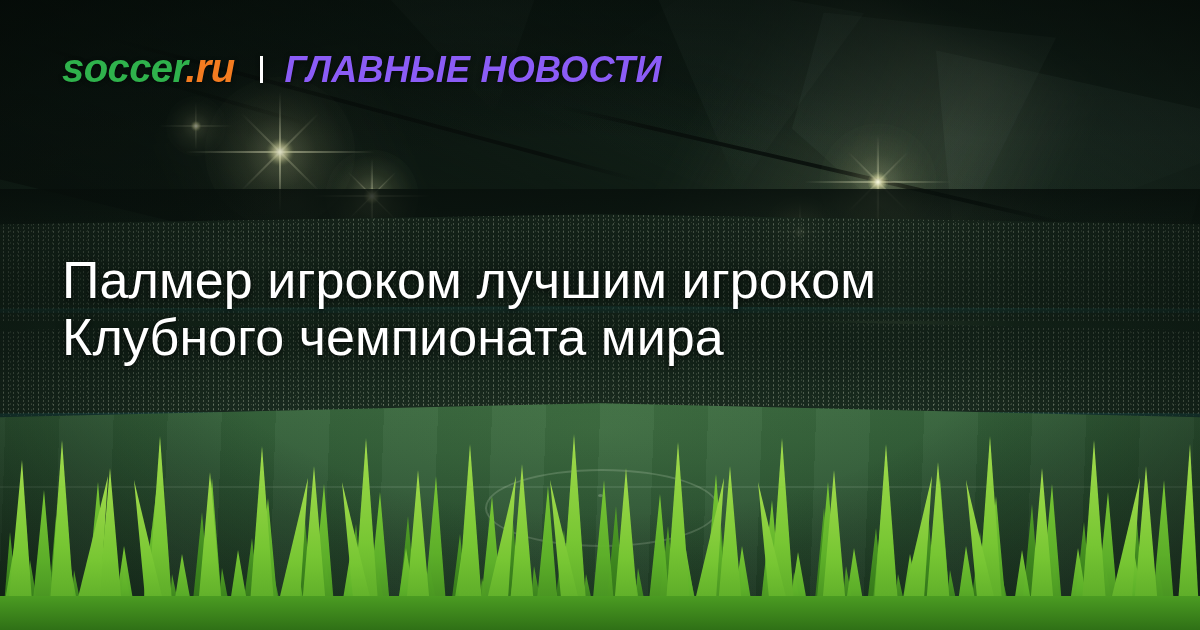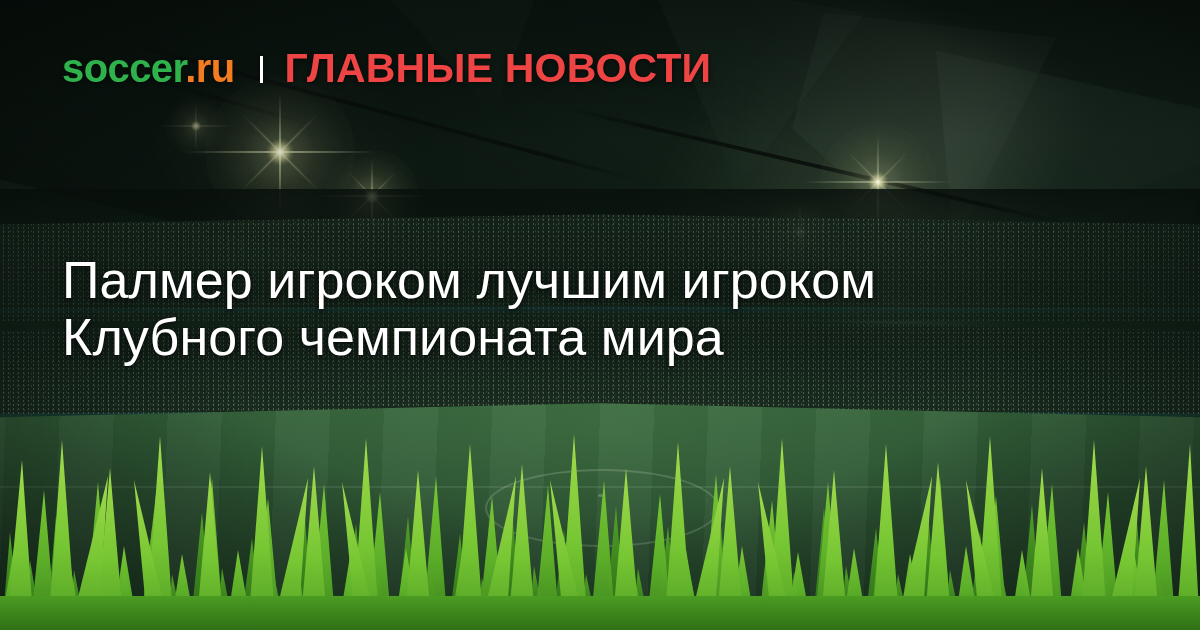--- a/index.html
+++ b/index.html
@@ -196,42 +196,43 @@
   .grass {
     position: absolute; left: 0; bottom: 0; width: 100%; height: 210px;
   }
   .grass svg { display: block; width: 100%; height: 100%; }
 
   
   .brandbar {
     position: absolute; left: 62px; top: 48px;
     display: flex; align-items: baseline; gap: 6px;
     white-space: nowrap;
+    font-style: italic;
   }
   .logo {
     font-size: 40px;
     font-weight: bold;
     letter-spacing: -0.6px;
     line-height: 1;
     text-shadow: 0 1px 4px rgba(0,0,0,0.55);
   }
   .logo .soccer { color: #2fb24c; }
   .logo .ru     { color: #f47c20; }
   .divider {
     display: inline-block;
     width: 3px; height: 27px;
     background: #ffffff;
     margin: 0 16px 0 19px;
     position: relative; top: 1px;
     box-shadow: 0 1px 4px rgba(0,0,0,0.5);
   }
   .section-label {
-    font-size: 41px;
+    font-size: 36px;
     font-weight: bold;
-    color: #ef4444;
+    color: #8b5cf6;
     letter-spacing: 0.2px;
     line-height: 1;
     text-shadow: 0 1px 5px rgba(0,0,0,0.6);
   }
 
   .headline {
     position: absolute; left: 62px; top: 252px;
     width: 1000px;
     margin: 0;
     font-size: 52px;

